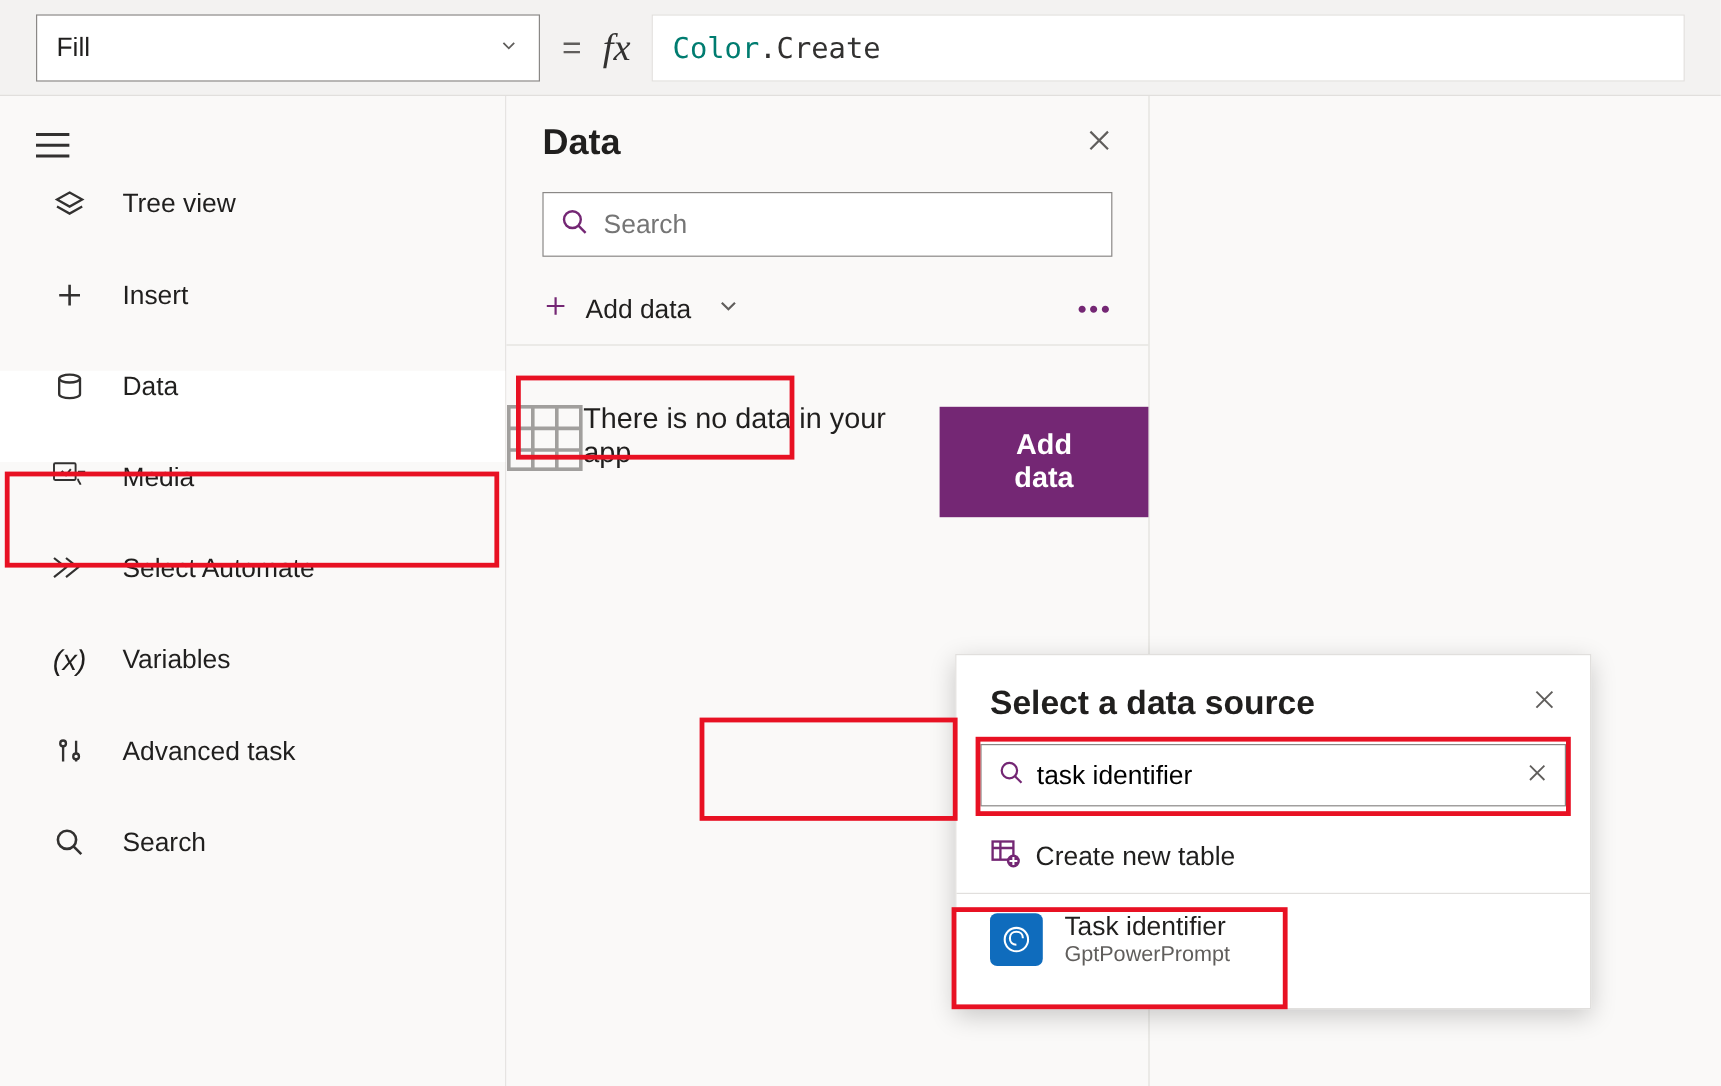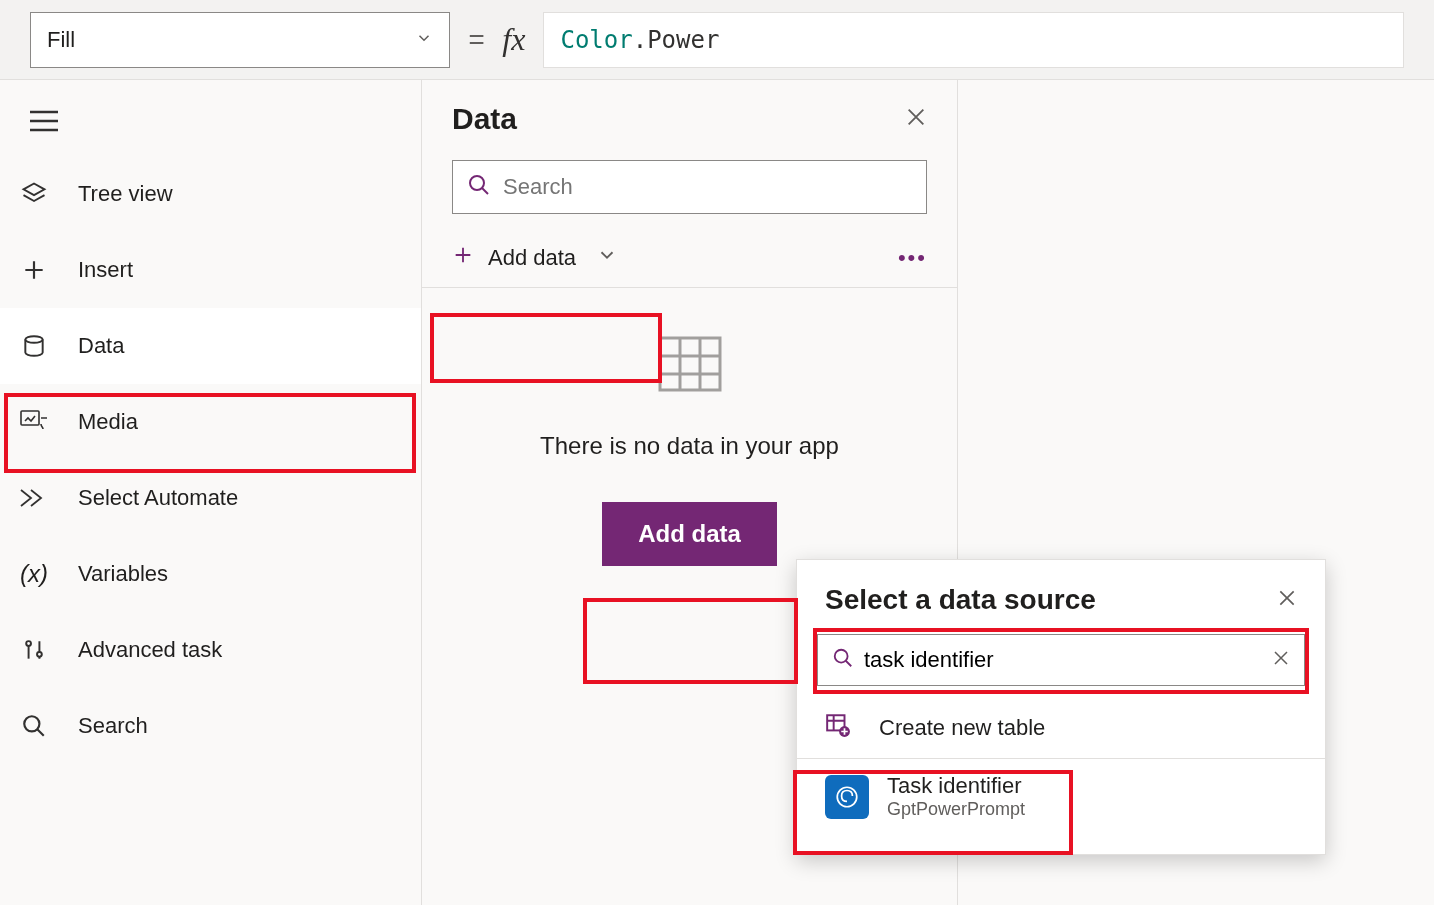--- a/index.html
+++ b/index.html
@@ -16,63 +16,63 @@
   .tok-dot { color:#323130; }
   .tok-val { color:#323130; }
 
   
   .main { display:flex; height:825px; }
 
   
   .sidebar { width:422px; background:#faf9f8; border-right:1px solid #e1dfdd; padding-top:20px; position:relative; }
   .hamburger { padding:10px 30px 20px; }
   .hamburger svg { width:28px; height:22px; }
-  .nav-item { display:flex; align-items:center; gap:28px; height:76px; padding:0 18px; font-size:22px; color:#201f1e; cursor:pointer; }
+  .nav-item { display:flex; align-items:flex-start; gap:28px; height:76px; padding:0 42px; font-size:22px; color:#201f1e; cursor:pointer; }
   .nav-item .icon { width:32px; display:flex; justify-content:center; }
   .nav-item.selected { background:#fff; }
   .red-box { border:4px solid #e81123; position:absolute; pointer-events:none; }
   .rb-data { left:4px; top:313px; width:412px; height:80px; }
 
   
   .data-panel { width:536px; background:#faf9f8; border-right:1px solid #e1dfdd; padding:22px 0 0 0; position:relative; }
   .panel-header { display:flex; justify-content:space-between; align-items:center; padding:0 30px; }
   .panel-title { font-size:30px; font-weight:700; }
   .close-btn { font-size:26px; cursor:pointer; color:#605e5c; }
   .search-box { margin:24px 30px 14px; height:54px; border:1px solid #8a8886; background:#fff; display:flex; align-items:center; padding:0 14px; gap:12px; }
   .search-box svg { width:24px; height:24px; }
   .search-box input { border:none; outline:none; font-size:22px; flex:1; }
   .add-row { display:flex; align-items:center; justify-content:space-between; padding:0 30px; height:60px; border-bottom:1px solid #e1dfdd; }
   .add-btn-row { display:flex; align-items:center; gap:14px; font-size:22px; color:#201f1e; cursor:pointer; }
   .add-btn-row svg { width:22px; height:22px; }
   .chev { margin-left:6px; }
   .ellipsis { color:#742774; font-size:22px; letter-spacing:2px; cursor:pointer; }
   .rb-add { left:430px; top:233px; width:232px; height:70px; }
 
-  .empty { display:flex; flex-direction:column; align-items:center; padding-top:48px; }
+  .empty { display:flex; flex-direction:row; align-items:center; padding-top:48px; }
   .empty svg { width:64px; height:56px; margin-bottom:36px; }
   .empty-msg { font-size:24px; color:#201f1e; margin-bottom:42px; }
   .add-data-btn { background:#742774; color:#fff; border:none; padding:18px 36px; font-size:24px; font-weight:600; cursor:pointer; }
   .rb-addbtn { left:583px; top:518px; width:215px; height:86px; }
 
   
   .canvas { flex:1; background:#e1dfdd; position:relative; }
   .canvas-white { position:absolute; left:0; top:288px; right:0; bottom:0; background:#fff; }
   .add-right { position:absolute; right:8px; top:650px; color:#742774; font-size:20px; }
 
   
-  .popup { position:absolute; left:796px; top:559px; width:530px; background:#fff; box-shadow:0 6px 20px rgba(0,0,0,0.2); border:1px solid #e1dfdd; padding-bottom:20px; }
+  .popup { position:absolute; left:796px; top:545px; width:530px; background:#fff; box-shadow:0 6px 20px rgba(0,0,0,0.2); border:1px solid #e1dfdd; padding-bottom:20px; }
   .popup-header { display:flex; justify-content:space-between; align-items:center; padding:24px 28px 12px; }
   .popup-title { font-size:28px; font-weight:700; }
   .popup-close { font-size:24px; color:#605e5c; cursor:pointer; }
   .popup-search-wrap { position:relative; margin:6px 20px 12px; }
   .popup-search { height:52px; border:1px solid #8a8886; background:#fff; display:flex; align-items:center; padding:0 14px; gap:10px; }
   .popup-search input { border:none; outline:none; font-size:22px; flex:1; }
   .clear-x { font-size:22px; color:#605e5c; cursor:pointer; }
   .rb-psearch { border:4px solid #e81123; position:absolute; left:-4px; top:-6px; right:-4px; bottom:-8px; }
-  .create-row { display:flex; align-items:center; gap:28px; padding:14px 28px; font-size:22px; color:#201f1e; cursor:pointer; border-bottom:1px solid #e1dfdd; margin-top:4px; }
+  .create-row { display:flex; align-items:center; gap:12px; padding:14px 28px; font-size:22px; color:#201f1e; cursor:pointer; border-bottom:1px solid #e1dfdd; margin-top:4px; }
   .create-row svg { width:26px; height:26px; }
   .result-row { display:flex; align-items:center; gap:18px; padding:14px 28px; cursor:pointer; position:relative; }
   .result-icon { width:44px; height:44px; background:#0f6cbd; border-radius:6px; display:flex; align-items:center; justify-content:center; }
   .result-icon svg { width:26px; height:26px; }
   .result-text .t1 { font-size:22px; }
   .result-text .t2 { font-size:18px; color:#605e5c; }
   .rb-result { border:4px solid #e81123; position:absolute; left:-4px; top:210px; width:280px; height:85px; }
 
   
   .rb-container { position:absolute; left:0; top:80px; width:1434px; height:825px; pointer-events:none; }
@@ -87,21 +87,21 @@
       <svg viewBox="0 0 24 24">
           <path d="M6 9l6 6 6-6" fill="none" stroke="#605e5c" stroke-width="2"></path>
         </svg>
     </span>
   </div>
   <span class="eq">=</span>
   <span class="fx">fx</span>
   <div class="formula-input">
     <span class="tok-type">Color</span>
       <span class="tok-dot">.</span>
-      <span class="tok-val">Power</span>
+      <span class="tok-val">Create</span>
   </div>
 </div>
 
 <div class="main">
 
   <div class="sidebar">
     <div class="hamburger">
       <svg viewBox="0 0 28 22">
           <path d="M0 2h28M0 11h28M0 20h28" stroke="#323130" stroke-width="2.5"></path>
         </svg>

